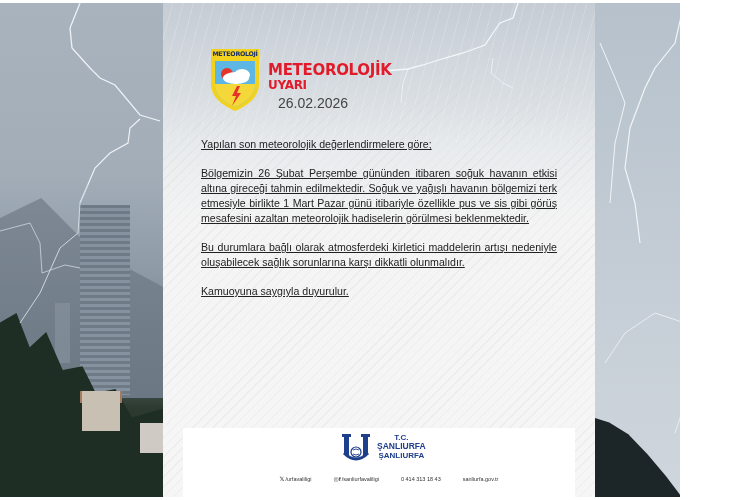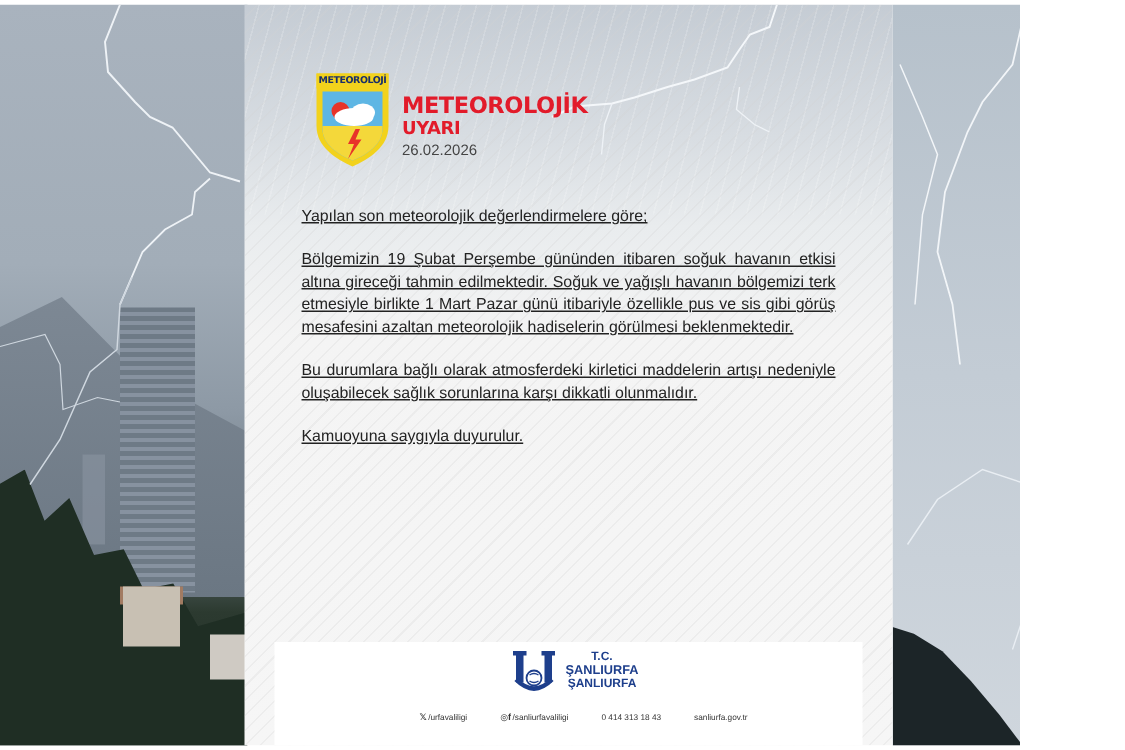--- a/index.html
+++ b/index.html
@@ -37,21 +37,21 @@
   .doc-stripes { position: absolute; inset: 0;
     background: repeating-linear-gradient(135deg, rgba(255,255,255,0) 0 6px, rgba(210,210,210,.25) 6px 7px); pointer-events: none; }
   .doc-rain { position: absolute; left: 0; top: 0; width: 432px; height: 140px;
     background: repeating-linear-gradient(105deg, rgba(255,255,255,0) 0 9px, rgba(255,255,255,.35) 9px 10px); opacity: .5; }
 
   .header { position: absolute; left: 47px; top: 45px; display: flex; align-items: flex-start; }
   .shield { width: 50px; height: 64px; position: relative; }
   .titles { margin-left: 8px; margin-top: 15px; }
   .title-1 { font-family: "DejaVu Sans", sans-serif; font-weight: bold; color: #e21b2a; font-size: 15px; line-height: 15px; letter-spacing: -0.3px; }
   .title-2 { font-family: "DejaVu Sans", sans-serif; font-weight: bold; color: #e21b2a; font-size: 12px; line-height: 15px; letter-spacing: -0.3px; }
-  .date { font-size: 10px; color: #444; margin-top: 2px; margin-left: 0; }
+  .date { font-size: 14px; color: #444; margin-top: 2px; margin-left: 10px; }
 
   .body { position: absolute; left: 38px; top: 134px; width: 356px; color: #222; font-size: 10.6px; line-height: 15px; }
   .body p { text-align: justify; text-align-last: left; margin-bottom: 14px; text-decoration: underline; }
   .body p.intro { margin-bottom: 14px; }
 
   .footer-card { position: absolute; left: 20px; top: 425px; width: 392px; height: 69px; background: #ffffff; }
   .valilik { position: absolute; left: 175px; top: 430px; display: flex; align-items: flex-start; }
   .valilik-logo { width: 36px; height: 30px; }
   .valilik-text { margin-left: 3px; font-weight: bold; color: #1e3f8c; font-size: 8px; line-height: 9px; text-align: center; }
   .valilik-text .mid { font-size: 8.5px; }
@@ -120,21 +120,21 @@
       </div>
       <div class="titles">
         <div class="title-1">METEOROLOJİK</div>
         <div class="title-2">UYARI</div>
         <div class="date">26.02.2026</div>
       </div>
     </div>
 
     <div class="body">
       <p class="intro">Yapılan son meteorolojik değerlendirmelere göre;</p>
-      <p>Bölgemizin 19 Şubat Perşembe gününden itibaren soğuk havanın etkisi altına gireceği tahmin edilmektedir. Soğuk ve yağışlı havanın bölgemizi terk etmesiyle birlikte 1 Mart Pazar günü itibariyle özellikle pus ve sis gibi görüş mesafesini azaltan meteorolojik hadiselerin görülmesi beklenmektedir.</p>
+      <p>Bölgemizin 26 Şubat Perşembe gününden itibaren soğuk havanın etkisi altına gireceği tahmin edilmektedir. Soğuk ve yağışlı havanın bölgemizi terk etmesiyle birlikte 1 Mart Pazar günü itibariyle özellikle pus ve sis gibi görüş mesafesini azaltan meteorolojik hadiselerin görülmesi beklenmektedir.</p>
       <p>Bu durumlara bağlı olarak atmosferdeki kirletici maddelerin artışı nedeniyle oluşabilecek sağlık sorunlarına karşı dikkatli olunmalıdır.</p>
       <p>Kamuoyuna saygıyla duyurulur.</p>
     </div>
 
     <div class="footer-card"></div>
 
     <div class="valilik">
       <svg class="valilik-logo" viewBox="0 0 36 30">
         <rect x="6" y="2" width="5" height="20" fill="#1e3f8c"></rect>
         <rect x="25" y="2" width="5" height="20" fill="#1e3f8c"></rect>

